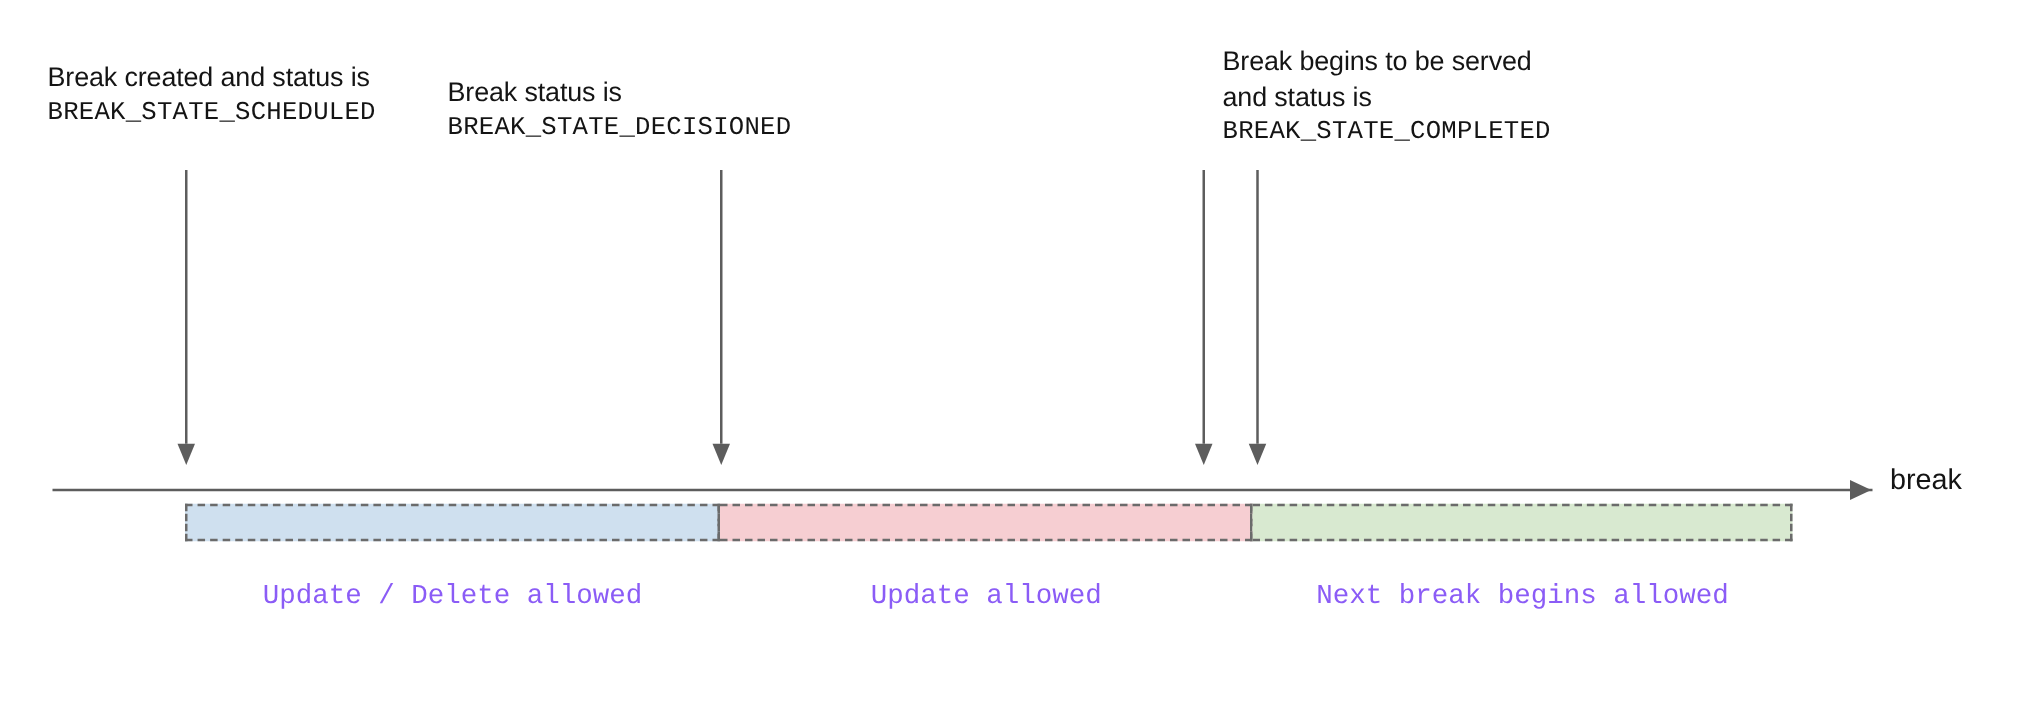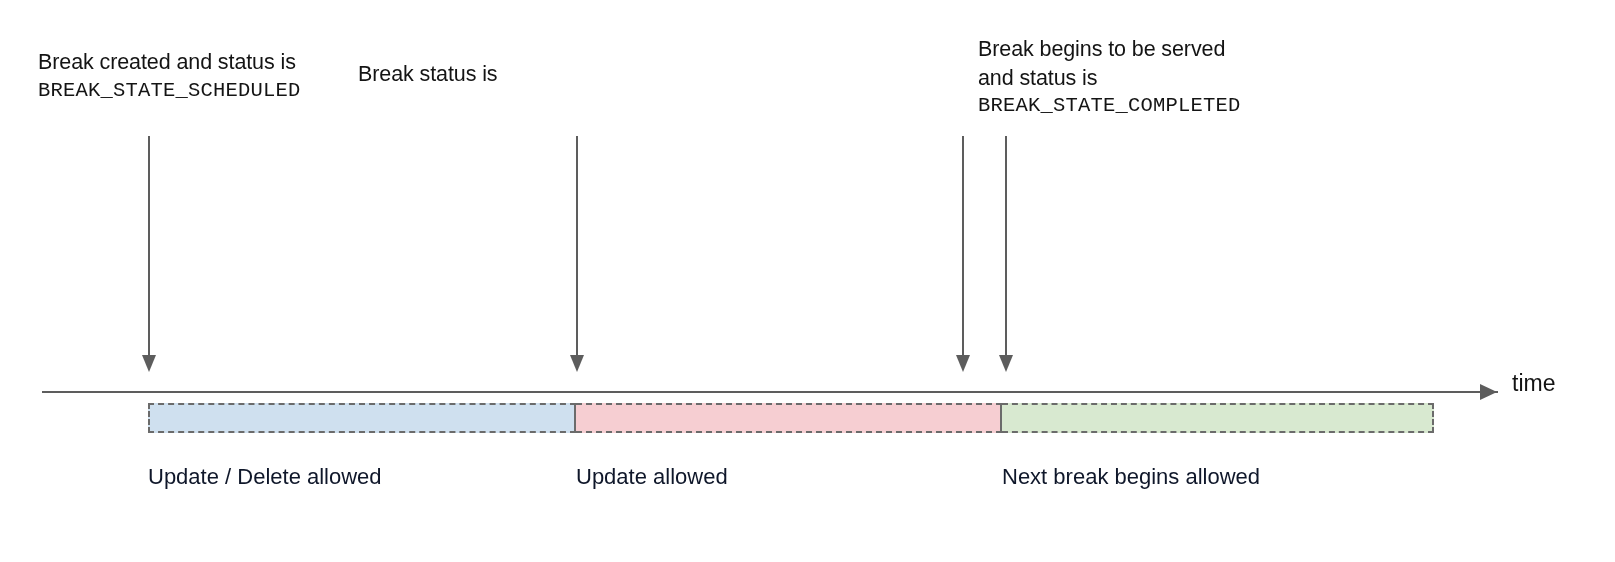--- a/index.html
+++ b/index.html
@@ -102,39 +102,41 @@
     left: -2px;
     top: 0;
     bottom: 0;
     width: 2px;
     border-left: 2px dashed #6b6b6b;
   }
 
   
   .caption {
     position: absolute;
-    font-family: Liberation Sans, sans-serif;
+    text-align: center;
+    font-family: Liberation Mono, monospace;
     font-size: 22px;
     line-height: 1;
-    color: #0f172a;
+    color: #8b5cf6;
     white-space: nowrap;
   }
 </style>
 </head>
 <body>
 
 <div id="diagram">
 
   <div class="annotation" style="left:38px; top:48px;">
     <span class="ann-line">Break created and status is</span>
     <span class="ann-line mono">BREAK_STATE_SCHEDULED</span>
   </div>
 
   <div class="annotation" style="left:358px; top:60px;">
     <span class="ann-line">Break status is</span>
+    <span class="ann-line mono">BREAK_STATE_DECISIONED</span>
   </div>
 
 
   <div class="annotation" style="left:978px; top:35px;">
     <span class="ann-line">Break begins to be served</span>
     <span class="ann-line">and status is</span>
     <span class="ann-line mono">BREAK_STATE_COMPLETED</span>
   </div>
 
   <div class="varrow" style="left:142px; top:136px; height:236px;">
@@ -152,21 +154,21 @@
     <div class="head" style="top:219px;"></div>
   </div>
 
   <div class="varrow" style="left:999px; top:136px; height:236px;">
     <div class="shaft" style="height:219px;"></div>
     <div class="head" style="top:219px;"></div>
   </div>
 
   <div id="axis-line" style="left:42px; top:391px; width:1456px;"></div>
   <div id="axis-head" style="left:1480px; top:384px;"></div>
-  <div id="axis-label" style="left:1512px; top:372px;">time</div>
+  <div id="axis-label" style="left:1512px; top:372px;">break</div>
 
   <div id="phase-bar" style="left:148px; top:403px; width:1286px; height:30px;">
     <div class="phase-seg" style="width:428px; background:#cfe0ef;"></div>
     <div class="phase-seg" style="width:426px; background:#f6ced2;">
       <div class="seg-divider"></div>
     </div>
     <div class="phase-seg" style="width:432px; background:#d8e9d0;">
       <div class="seg-divider"></div>
     </div>
   </div>

